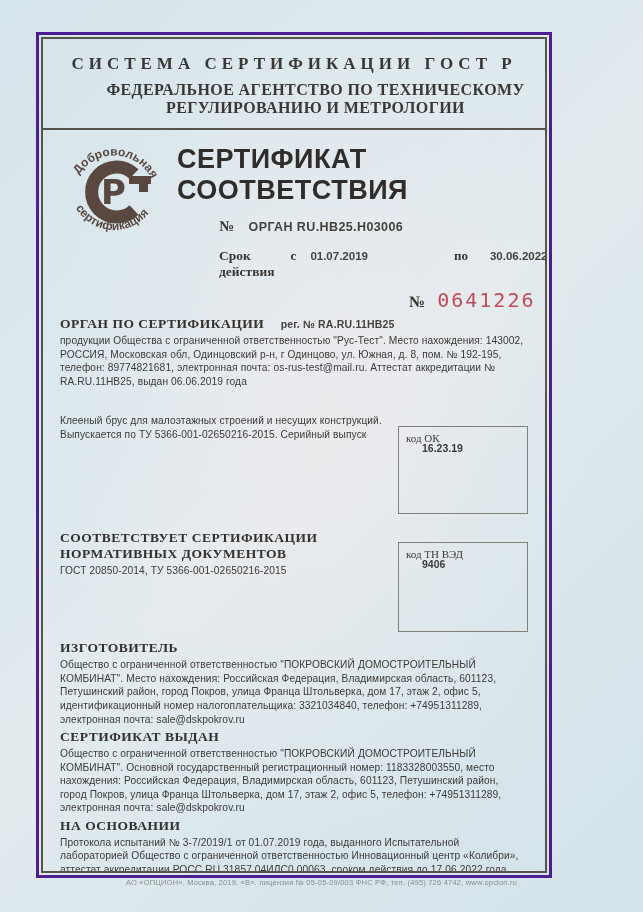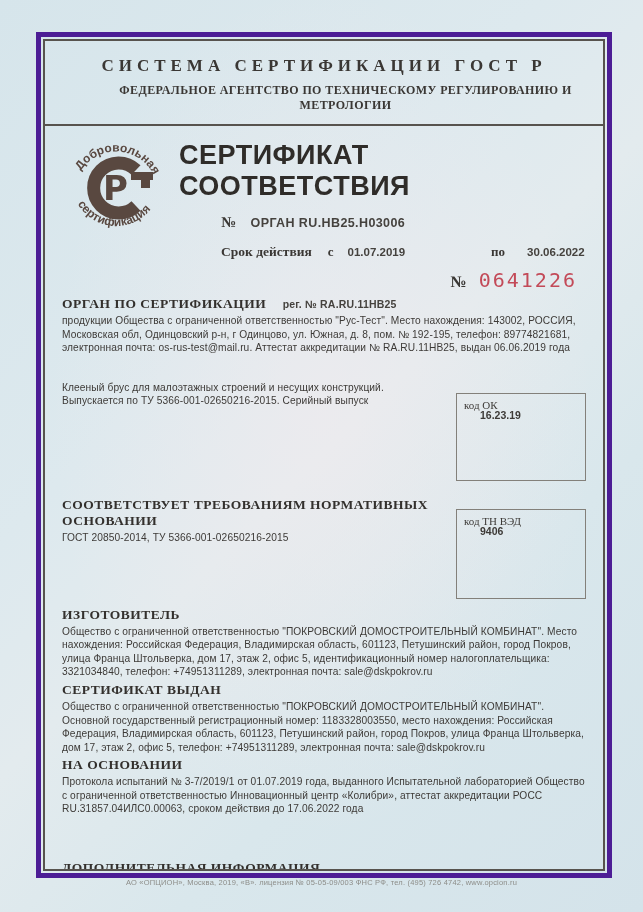--- a/index.html
+++ b/index.html
@@ -9,37 +9,37 @@
     background:#d8e6ec;
     position:relative; overflow:hidden;
   }
   .paper {
     position:absolute; inset:0;
     background:
       radial-gradient(ellipse at 50% 45%, rgba(243,235,238,.55) 0%, rgba(243,235,238,0) 60%),
       linear-gradient(135deg, #d6e5eb 0%, #dde9ee 35%, #e3ebee 50%, #d9e7ec 70%, #d4e3ea 100%);
   }
   .frame-outer {
-    position:absolute; left:36px; top:32px; width:576px; height:846px;
-    border:5px solid #4c1d95; padding:2px; background:transparent;
+    position:absolute; left:36px; top:32px; width:516px; height:846px;
+    border:3px solid #4c1d95; padding:2px; background:transparent;
   }
   .frame-inner {
     width:100%; height:100%;
     border:2px solid #57534e;
     overflow:hidden;
   }
   
   .hdr { text-align:center; padding-top:15px; }
   .hdr-line1 {
     font-family:"Liberation Serif", serif; font-weight:bold;
     font-size:17px; letter-spacing:5px; color:#3a3734;
   }
   .hdr-line2 {
     font-family:"Liberation Serif", serif; font-weight:bold;
-    font-size:12px; letter-spacing:.4px; color:#3a3734;
+    font-size:16px; letter-spacing:.4px; color:#3a3734;
     margin-top:7px; padding-bottom:11px;
     border-bottom:2px solid #57534e;
     padding-left:43px;
   }
   
   .title-block { display:flex; padding:6px 14px 0 16px; }
   .logo-wrap { width:112px; flex:0 0 112px; }
   .title-col { flex:1; padding-left:6px; }
   .cert-title {
     font-size:27px; font-weight:bold; letter-spacing:.5px;
@@ -153,21 +153,21 @@
         <div class="sec-body">Клееный брус для малоэтажных строений и несущих конструкций. Выпускается по ТУ 5366-001-02650216-2015. Серийный выпуск</div>
       </div>
       <div class="code-box box-product">
         <div class="code-label">код ОК</div>
         <div class="code-value">16.23.19</div>
       </div>
     </div>
 
     <div class="sec row-with-box" style="margin-top:16px;">
       <div class="row-left">
-        <div class="sec-heading">СООТВЕТСТВУЕТ ТРЕБОВАНИЯМ НОРМАТИВНЫХ ОСНОВАНИИ</div>
+        <div class="sec-heading">СООТВЕТСТВУЕТ СЕРТИФИКАЦИИ НОРМАТИВНЫХ ДОКУМЕНТОВ</div>
         <div class="sec-body">ГОСТ 20850-2014, ТУ 5366-001-02650216-2015</div>
       </div>
       <div class="code-box box-tnved">
         <div class="code-label">код ТН ВЭД</div>
         <div class="code-value">9406</div>
       </div>
     </div>
 
     <div class="sec" style="margin-top:8px;">
       <div class="sec-heading">ИЗГОТОВИТЕЛЬ</div>

